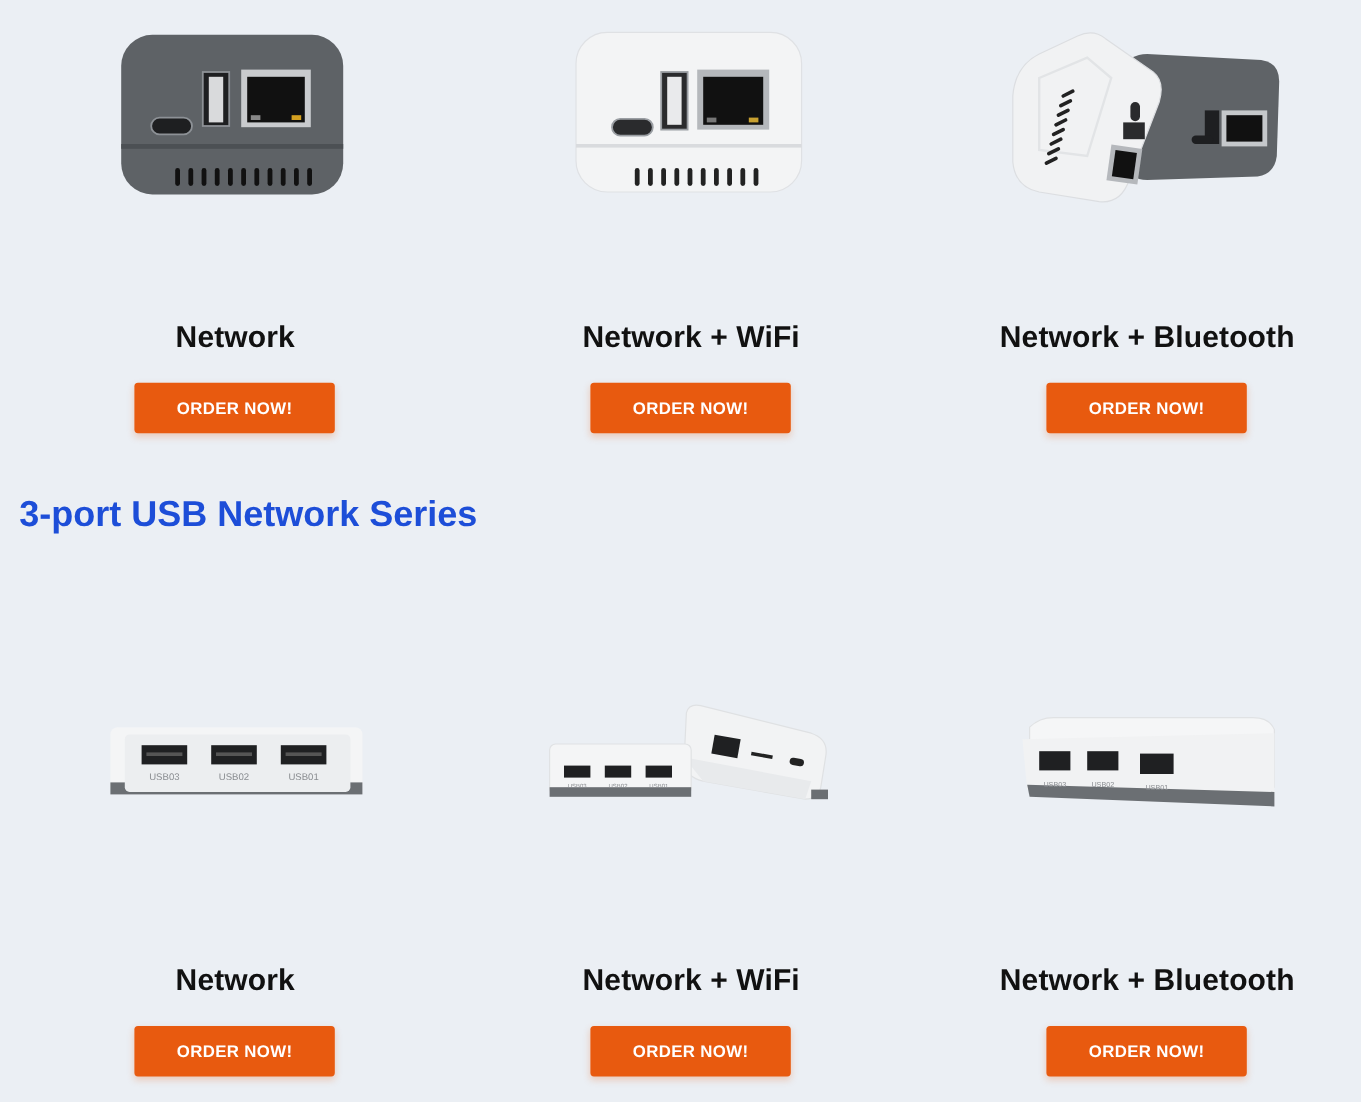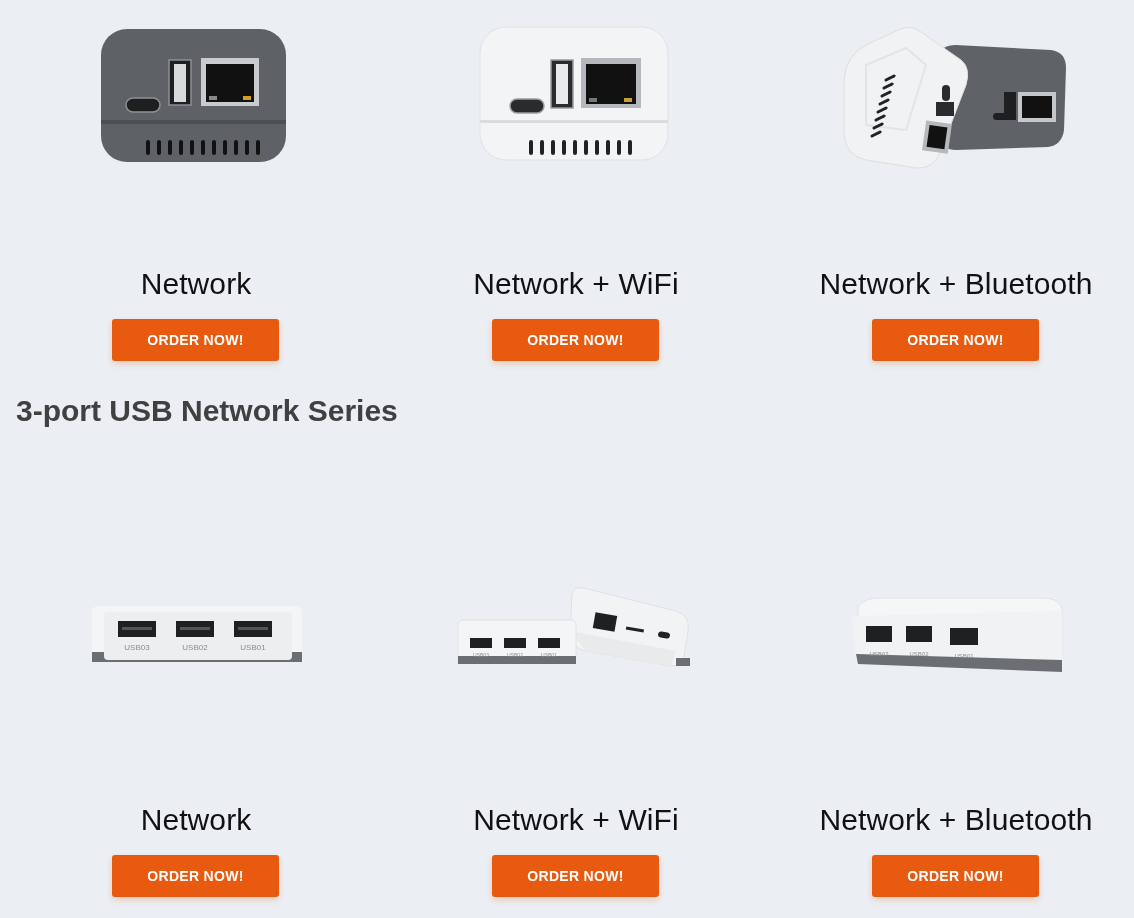--- a/index.html
+++ b/index.html
@@ -1,22 +1,22 @@
 <!DOCTYPE html>
 <html><head>
 <meta charset="utf-8">
 <style>
   html, body { margin:0; padding:0; }
   body { width:1134px; height:918px; background:#ebeff4; font-family:"Liberation Sans", sans-serif; position:relative; overflow:hidden; }
   .row { position:absolute; left:0; width:1134px; }
   .card { position:absolute; width:380px; }
   .img-wrap { position:absolute; left:0; width:380px; height:190px; }
-  .title { position:absolute; left:0; width:380px; text-align:center; font-weight:normal; font-size:30px; color:#111; letter-spacing:0.1px; }
+  .title { position:absolute; left:0; width:380px; text-align:center; font-weight:bold; font-size:25px; color:#111; letter-spacing:0.1px; }
   .btn { position:absolute; width:167px; height:42px; background:#e85a0f; color:#fff; font-weight:bold; font-size:14px; border:none; border-radius:3px; box-shadow:0 3px 6px rgba(232,90,15,0.25); display:flex; align-items:center; justify-content:center; letter-spacing:0.3px; cursor:pointer; }
-  .section-title { position:absolute; left:16px; top:394px; font-size:30px; font-weight:bold; color:#404040; margin:0; }
+  .section-title { position:absolute; left:16px; top:412px; font-size:30px; font-weight:bold; color:#1d4ed8; margin:0; }
   svg { display:block; }
 </style>
 </head>
 <body>
 
 <div class="row" style="top:0;height:380px;">
 
   <div class="card" style="left:6px;top:0;">
     <div class="img-wrap" style="top:20px;">
       <svg width="380" height="160" viewBox="0 0 380 160">

